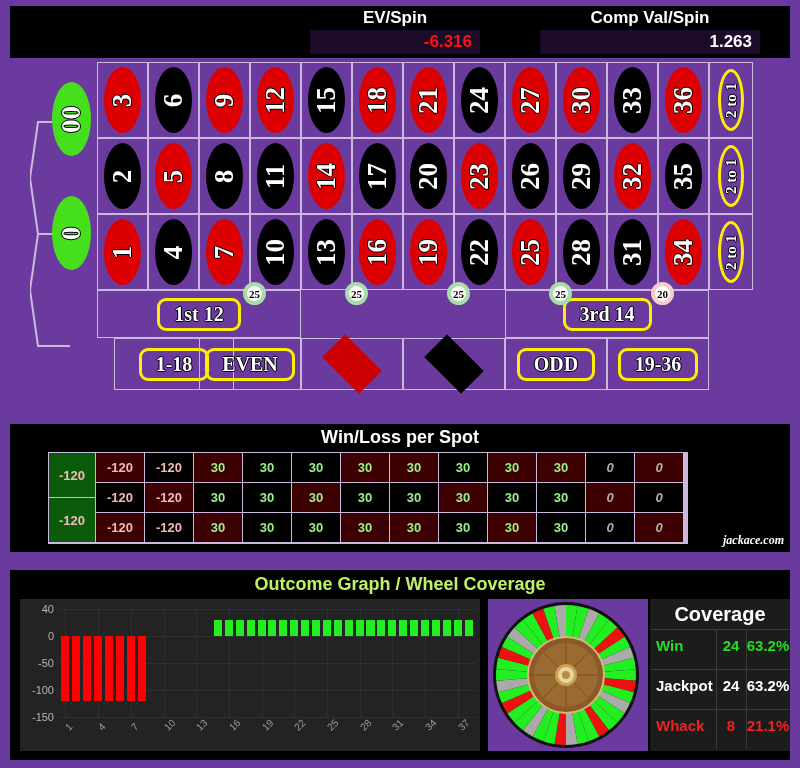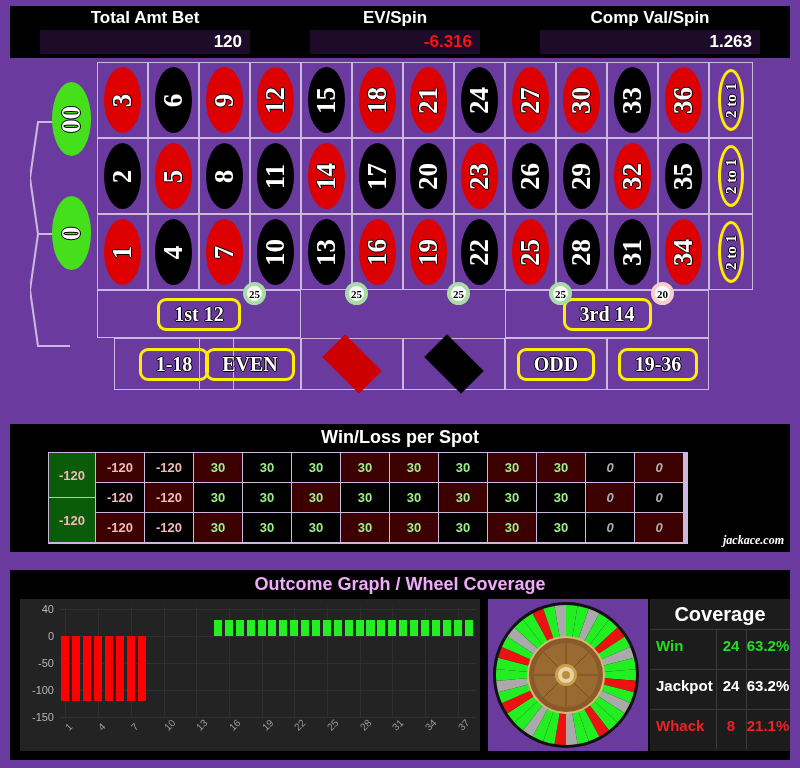--- a/index.html
+++ b/index.html
@@ -145,21 +145,21 @@
     color:#fff;font-size:12px;font-weight:bold;font-style:italic;
     font-family:"Liberation Serif", serif;
   }
 
   
   #og-panel{
     position:absolute;left:10px;top:570px;width:780px;height:190px;
     background:#000;
   }
   #og-title{
-    color:#f0abfc;font-size:18px;font-weight:bold;text-align:center;
+    color:#bef264;font-size:18px;font-weight:bold;text-align:center;
     line-height:28px;
   }
   #plot{
     position:absolute;left:10px;top:29px;width:460px;height:152px;
     background:#232323;
   }
   .ytick{
     position:absolute;right:0;width:34px;text-align:right;
     color:#b5b5b5;font-size:11px;transform:translateY(-50%);
   }
@@ -194,24 +194,20 @@
   .cov-win{color:#22dd22;}
   .cov-jack{color:#ffffff;}
   .cov-whack{color:#ee2222;}
   .cov-sep{position:absolute;left:0;width:140px;height:1px;background:#3a3a3a;}
   .cov-vsep{position:absolute;width:1px;background:#3a3a3a;}
 </style>
 </head>
 <body>
 
 <div id="stats-bar">
-    <div class="stat" style="left: 0px; width: 270px;">
-      <div class="lbl">Total Amt Bet</div>
-      <div class="valbox" style="margin-left: 30px; width: 210px;">120</div>
-    </div>
     <div class="stat" style="left: 270px; width: 230px;">
       <div class="lbl">EV/Spin</div>
       <div class="valbox neg" style="margin-left: 30px; width: 170px;">-6.316</div>
     </div>
     <div class="stat" style="left: 500px; width: 280px;">
       <div class="lbl">Comp Val/Spin</div>
       <div class="valbox" style="margin-left: 30px; width: 220px;">1.263</div>
     </div>
   </div>
 

